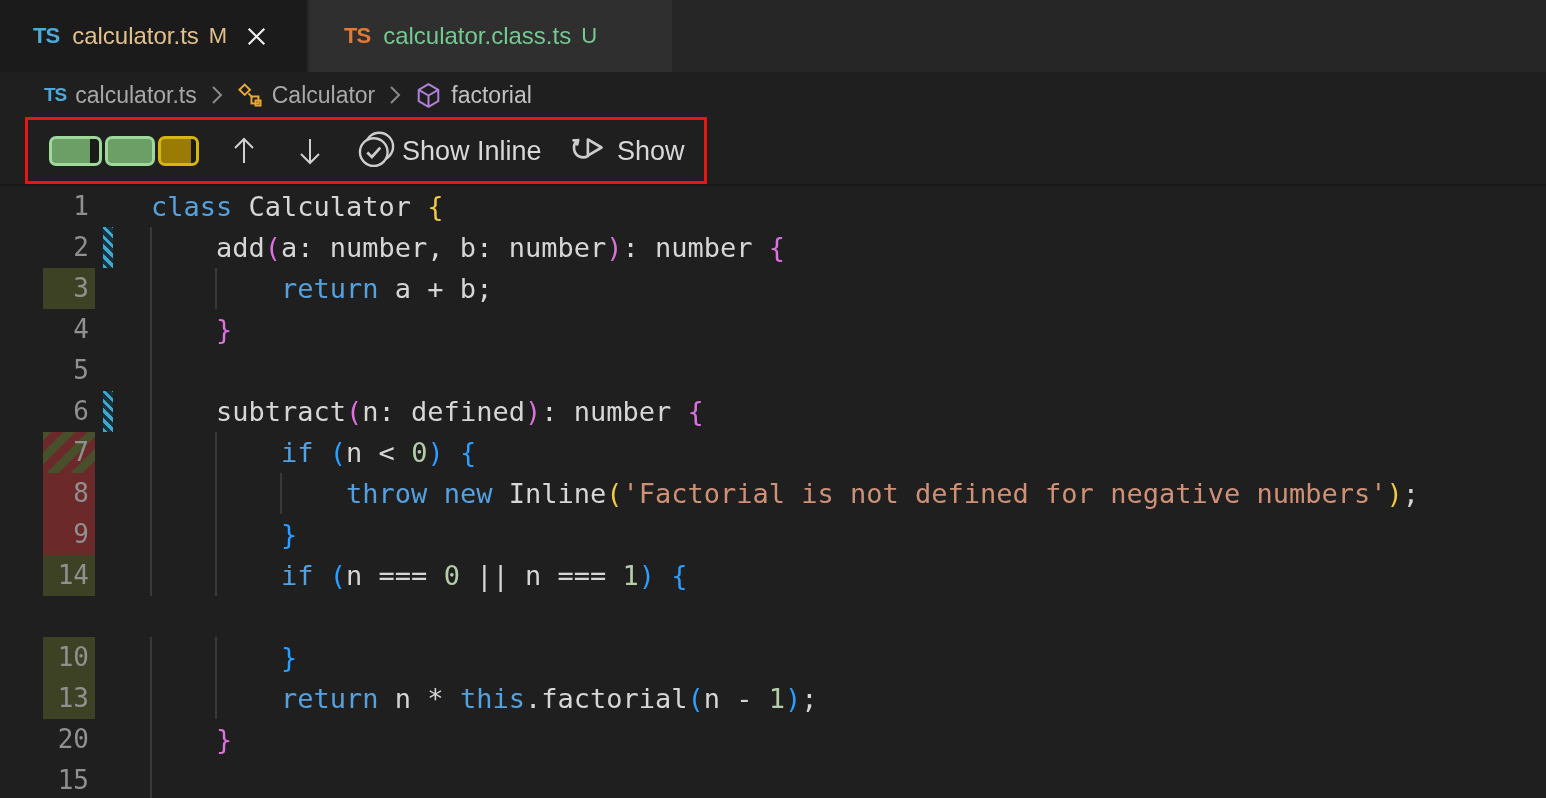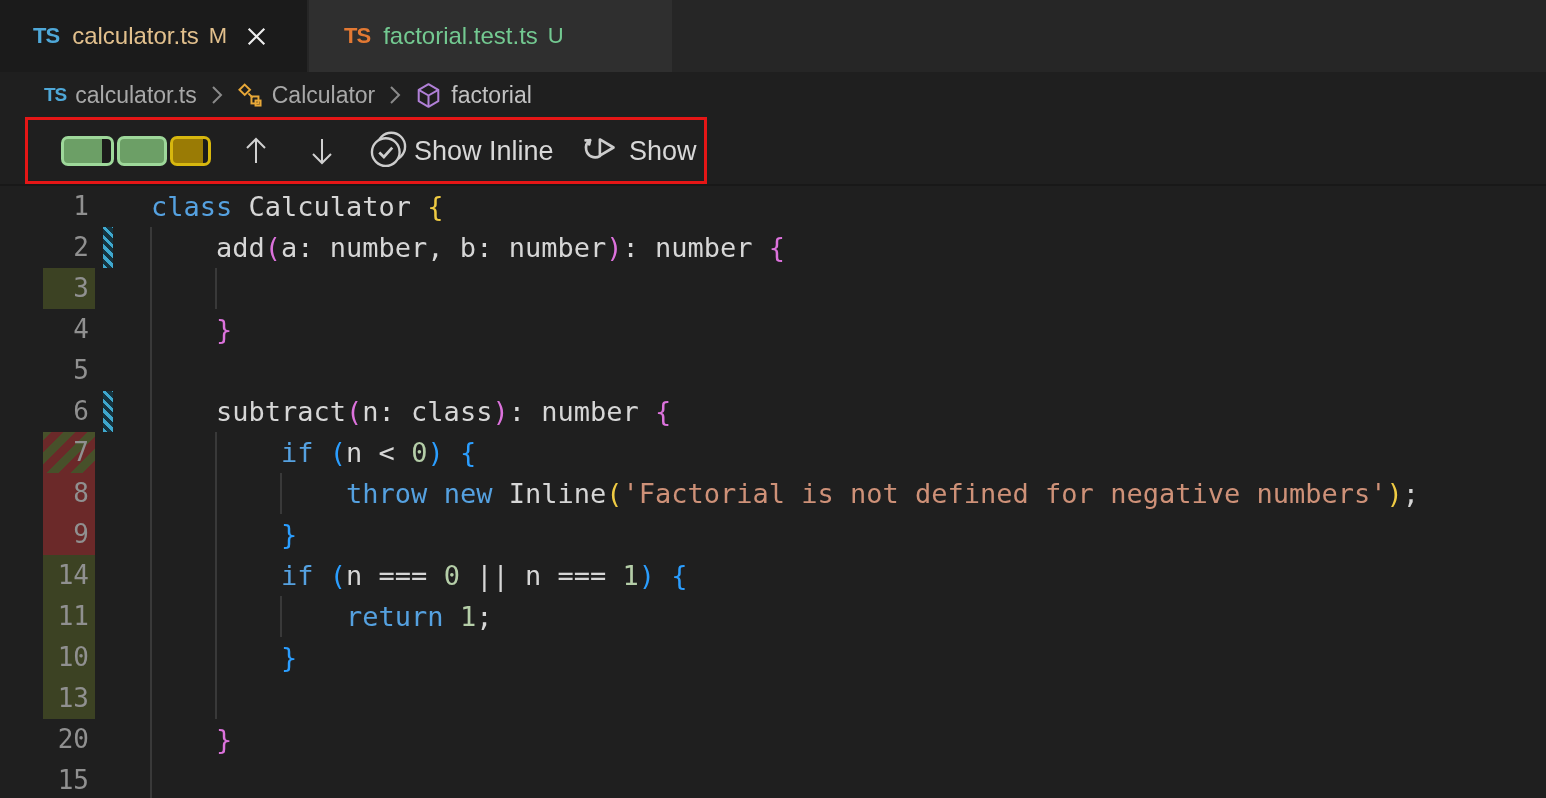--- a/index.html
+++ b/index.html
@@ -23,21 +23,21 @@
   
   .breadcrumb{position:absolute;top:72px;left:0;height:46px;width:1546px;display:flex;align-items:center;
               padding-left:44px;box-sizing:border-box;font-size:23px;color:#A8A8A8;}
   .bc-item{display:flex;align-items:center;cursor:default;}
   .bc-label{margin-left:9px;white-space:nowrap;}
   .bc-chev{margin:0 13px;display:flex;align-items:center;}
   .bc-ts{font-weight:bold;font-size:19px;letter-spacing:-1px;color:#4FA8D8;}
   .bc-last{color:#C2C2C2;}
 
   
-  .toolbar{position:absolute;top:117px;left:16px;height:67px;width:1250px;padding-left:20px;}
+  .toolbar{position:absolute;top:117px;left:4px;height:67px;width:1250px;padding-left:20px;}
   .tb-item{position:absolute;top:50%;transform:translateY(-50%);}
   .bars{left:45px;display:flex;gap:3px;}
   .covbar{height:30px;border-radius:7px;box-sizing:border-box;}
   .covbar.green{border:3px solid #9ED89A;}
   .covbar.yellow{border:3px solid #D7B70E;}
   .tb-label{font-size:27px;color:#D8D8D8;white-space:nowrap;}
   .lbl-showinline{left:398px;}
   .lbl-rerun{left:613px;}
   .arrow-up{left:224px;}
   .arrow-down{left:290px;}
@@ -86,36 +86,37 @@
         <span class="lnum">2</span>
         <div class="gitbar"></div>
         <div class="guide" style="left: 150px;"></div>
         <div class="codetxt"><span class="t-p">    add</span><span class="t-m">(</span><span class="t-p">a: number, b: number</span><span class="t-m">)</span><span class="t-p">: number </span><span class="t-m">{</span></div>
       </div>
       <div class="code-line" style="top: 268px;">
         <div class="covbg cov-covered"></div>
         <span class="lnum">3</span>
         <div class="guide" style="left: 150px;"></div>
         <div class="guide" style="left: 215.04px;"></div>
+        <div class="codetxt"><span class="t-p">        </span><span class="t-k">return</span><span class="t-p"> a + b;</span></div>
       </div>
       <div class="code-line" style="top: 309px;">
         <span class="lnum">4</span>
         <div class="guide" style="left: 150px;"></div>
         <div class="codetxt"><span class="t-p">    </span><span class="t-m">}</span></div>
       </div>
       <div class="code-line" style="top: 350px;">
         <span class="lnum">5</span>
         <div class="guide" style="left: 150px;"></div>
         <div class="codetxt"></div>
       </div>
       <div class="code-line" style="top: 391px;">
         <span class="lnum">6</span>
         <div class="gitbar"></div>
         <div class="guide" style="left: 150px;"></div>
-        <div class="codetxt"><span class="t-p">    subtract</span><span class="t-m">(</span><span class="t-p">n: class</span><span class="t-m">)</span><span class="t-p">: number </span><span class="t-m">{</span></div>
+        <div class="codetxt"><span class="t-p">    subtract</span><span class="t-m">(</span><span class="t-p">n: defined</span><span class="t-m">)</span><span class="t-p">: number </span><span class="t-m">{</span></div>
       </div>
       <div class="code-line" style="top: 432px;">
         <div class="covbg cov-partial"></div>
         <span class="lnum">7</span>
         <div class="guide" style="left: 150px;"></div>
         <div class="guide" style="left: 215.04px;"></div>
         <div class="codetxt"><span class="t-p">        </span><span class="t-k">if</span><span class="t-p"> </span><span class="t-b">(</span><span class="t-p">n &lt; </span><span class="t-n">0</span><span class="t-b">)</span><span class="t-p"> </span><span class="t-b">{</span></div>
       </div>
       <div class="code-line" style="top: 473px;">
         <div class="covbg cov-uncovered"></div>
@@ -132,40 +133,33 @@
         <div class="guide" style="left: 215.04px;"></div>
         <div class="codetxt"><span class="t-p">        </span><span class="t-b">}</span></div>
       </div>
       <div class="code-line" style="top: 555px;">
         <div class="covbg cov-covered"></div>
         <span class="lnum">14</span>
         <div class="guide" style="left: 150px;"></div>
         <div class="guide" style="left: 215.04px;"></div>
         <div class="codetxt"><span class="t-p">        </span><span class="t-k">if</span><span class="t-p"> </span><span class="t-b">(</span><span class="t-p">n === </span><span class="t-n">0</span><span class="t-p"> || n === </span><span class="t-n">1</span><span class="t-b">)</span><span class="t-p"> </span><span class="t-b">{</span></div>
       </div>
-      <div class="code-line" style="top: 596px;">
-        <div class="covbg cov-covered"></div>
-        <span class="lnum">11</span>
-        <div class="guide" style="left: 150px;"></div>
-        <div class="guide" style="left: 215.04px;"></div>
-        <div class="guide" style="left: 280.08px;"></div>
-        <div class="codetxt"><span class="t-p">            </span><span class="t-k">return</span><span class="t-p"> </span><span class="t-n">1</span><span class="t-p">;</span></div>
-      </div>
       <div class="code-line" style="top: 637px;">
         <div class="covbg cov-covered"></div>
         <span class="lnum">10</span>
         <div class="guide" style="left: 150px;"></div>
         <div class="guide" style="left: 215.04px;"></div>
         <div class="codetxt"><span class="t-p">        </span><span class="t-b">}</span></div>
       </div>
       <div class="code-line" style="top: 678px;">
         <div class="covbg cov-covered"></div>
         <span class="lnum">13</span>
         <div class="guide" style="left: 150px;"></div>
         <div class="guide" style="left: 215.04px;"></div>
+        <div class="codetxt"><span class="t-p">        </span><span class="t-k">return</span><span class="t-p"> n * </span><span class="t-k">this</span><span class="t-p">.factorial</span><span class="t-b">(</span><span class="t-p">n - </span><span class="t-n">1</span><span class="t-b">)</span><span class="t-p">;</span></div>
       </div>
       <div class="code-line" style="top: 719px;">
         <span class="lnum">20</span>
         <div class="guide" style="left: 150px;"></div>
         <div class="codetxt"><span class="t-p">    </span><span class="t-m">}</span></div>
       </div>
       <div class="code-line" style="top: 760px;">
         <span class="lnum">15</span>
         <div class="guide" style="left: 150px;"></div>
         <div class="codetxt"></div>
@@ -178,21 +172,21 @@
       <span class="tablabel mod">calculator.ts</span>
       <span class="badge mod">M</span>
       <span class="closebtn">
         <svg width="25" height="25" viewBox="0 0 16 16">
             <path d="M3 3 L13 13 M13 3 L3 13" stroke="#EDEDED" stroke-width="1.4" fill="none"></path>
           </svg>
       </span>
     </div>
     <div class="tab tab-inactive">
       <span class="tsicon ts-orange">TS</span>
-      <span class="tablabel untr">factorial.test.ts</span>
+      <span class="tablabel untr">calculator.class.ts</span>
       <span class="badge untr">U</span>
     </div>
   </div>
 
   <div class="breadcrumb">
     <span class="bc-item">
       <span class="bc-ts">TS</span>
       <span class="bc-label">calculator.ts</span>
     </span>
     <span class="bc-chev">

